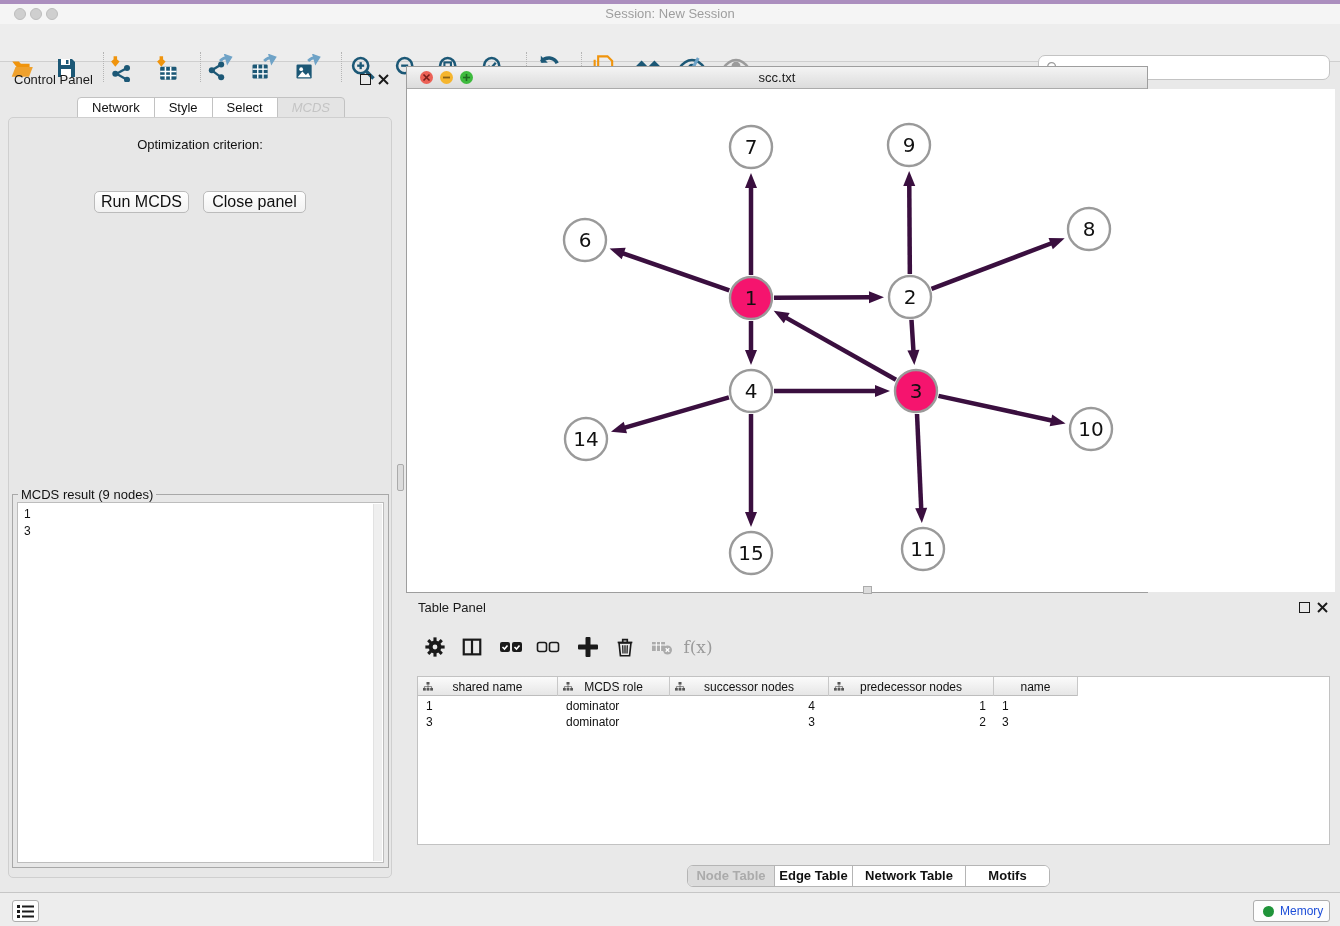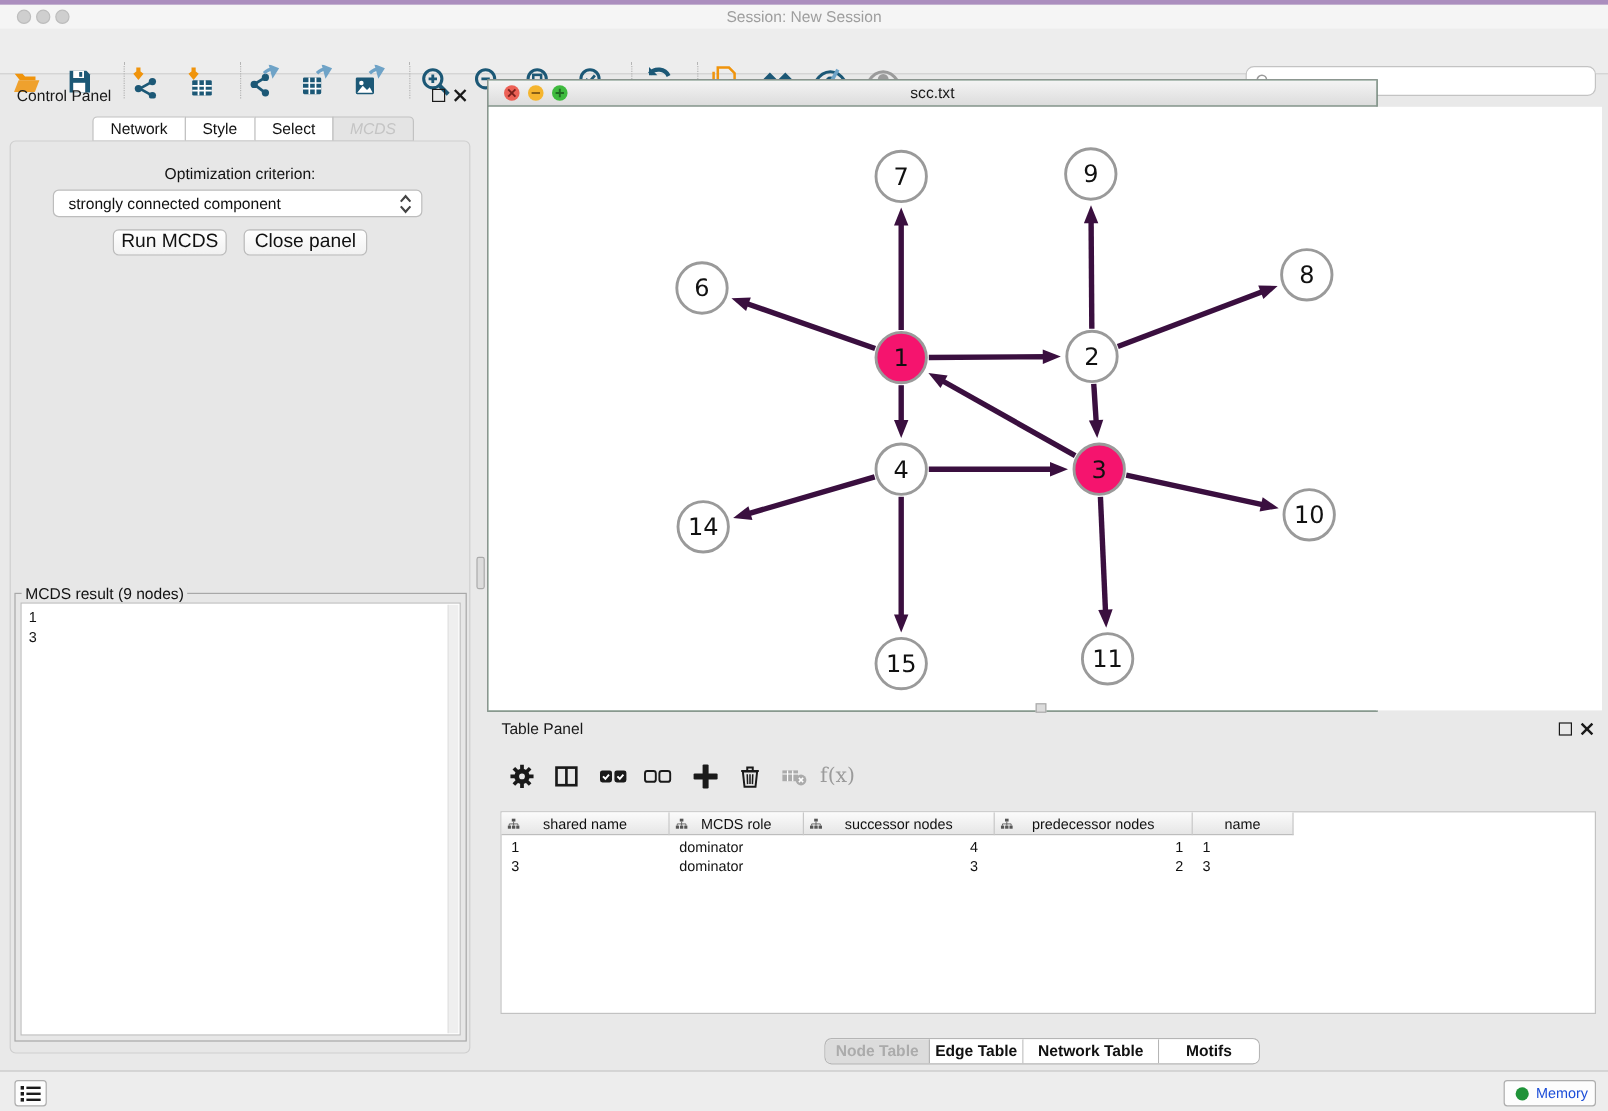--- a/index.html
+++ b/index.html
@@ -39,21 +39,21 @@
   .dd-stepper{position:absolute;right:7px;top:2px;width:12px;height:18px;}
   .btn{position:absolute;height:22px;background:linear-gradient(#FFFFFF,#F1F1F1);border:1px solid #BBBBBB;
        border-radius:5px;font-size:16px;color:#111;text-align:center;line-height:20px;}
   .groupbox{left:12px;top:494px;width:377px;height:374px;border:1px solid #A8A8A8;}
   .group-legend{position:absolute;top:-8px;left:5px;background:#E7E7E7;padding:0 3px;font-size:13px;color:#111;}
   .group-inner{position:absolute;left:4px;top:7px;right:4px;bottom:4px;background:#fff;border:1px solid #BDBDBD;}
   .result-lines{position:absolute;left:6px;top:3px;font-size:12px;line-height:17px;color:#111;}
   .scrolltrack{position:absolute;right:1px;top:1px;bottom:1px;width:9px;background:#EFEFEF;border-left:1px solid #E2E2E2;}
 
   
-  .netwin{left:406px;top:66px;width:742px;height:527px;border:1px solid #9E9E9E;background:#14532d;}
+  .netwin{left:406px;top:66px;width:742px;height:527px;border:1px solid #9E9E9E;background:#fdba74;}
   .net-titlebar{position:absolute;left:0;top:0;right:0;height:22px;
                 background:linear-gradient(#F4F4F4,#DCDCDC);border-bottom:1px solid #ABABAB;}
   .net-title{position:absolute;left:0;top:0;width:100%;height:22px;line-height:22px;text-align:center;
              font-size:13px;color:#1A1A1A;}
   .tl{position:absolute;top:4px;width:13px;height:13px;border-radius:50%;}
   .tl svg{position:absolute;left:2px;top:2px;}
   .net-canvas{position:absolute;left:0;top:22px;width:928px;height:503px;background:#fff;}
 
   .split-h{left:397px;top:464px;width:7px;height:27px;background:#DCDCDC;border:1px solid #ABABAB;border-radius:2px;}
   .split-v{left:863px;top:586px;width:9px;height:8px;background:#DCDCDC;border:1px solid #ABABAB;}
@@ -270,27 +270,20 @@
 
   <div class="abs tabrow" id="cp-tabs">
       <div class="ctab first">Network</div>
       <div class="ctab">Style</div>
       <div class="ctab">Select</div>
       <div class="ctab last active">MCDS</div>
     </div>
   <div class="abs cp-content"></div>
   <div class="abs opt-label">Optimization criterion:</div>
 
-  <div class="abs dropdown">
-    <span>strongly connected component</span>
-    <svg class="dd-stepper" viewBox="0 0 12 18">
-        <path d="M2 7L6 2.5 10 7" stroke="#444" stroke-width="1.8" fill="none"></path>
-        <path d="M2 11l4 4.5 4-4.5" stroke="#444" stroke-width="1.8" fill="none"></path>
-      </svg>
-  </div>
   <div class="btn" style="left:94px;top:191px;width:95px">Run MCDS</div>
   <div class="btn" style="left:203px;top:191px;width:103px">Close panel</div>
 
   <div class="abs groupbox">
     <div class="group-legend">MCDS result (9 nodes)</div>
     <div class="group-inner">
       <div class="result-lines" id="result-lines">
           <div>1</div>
           <div>3</div>
         </div>

